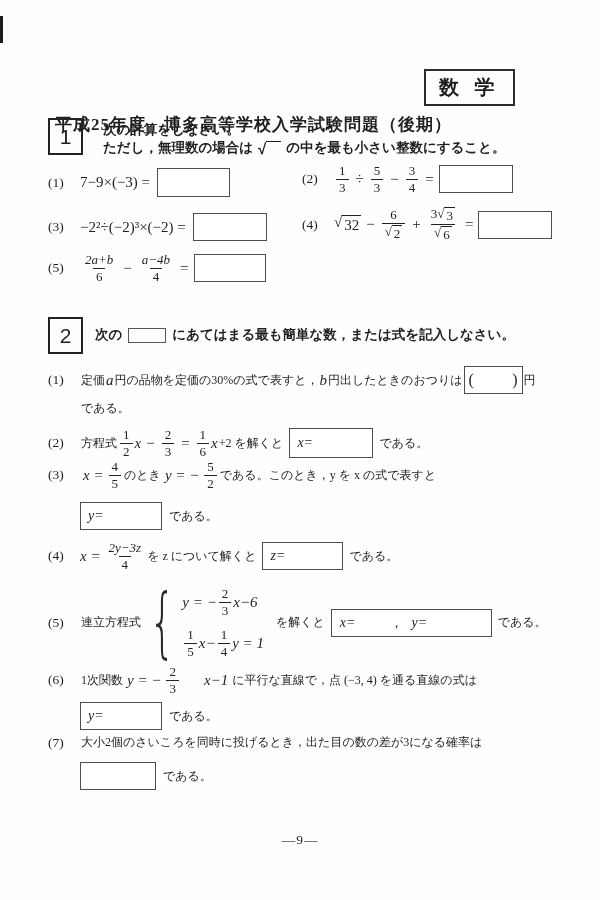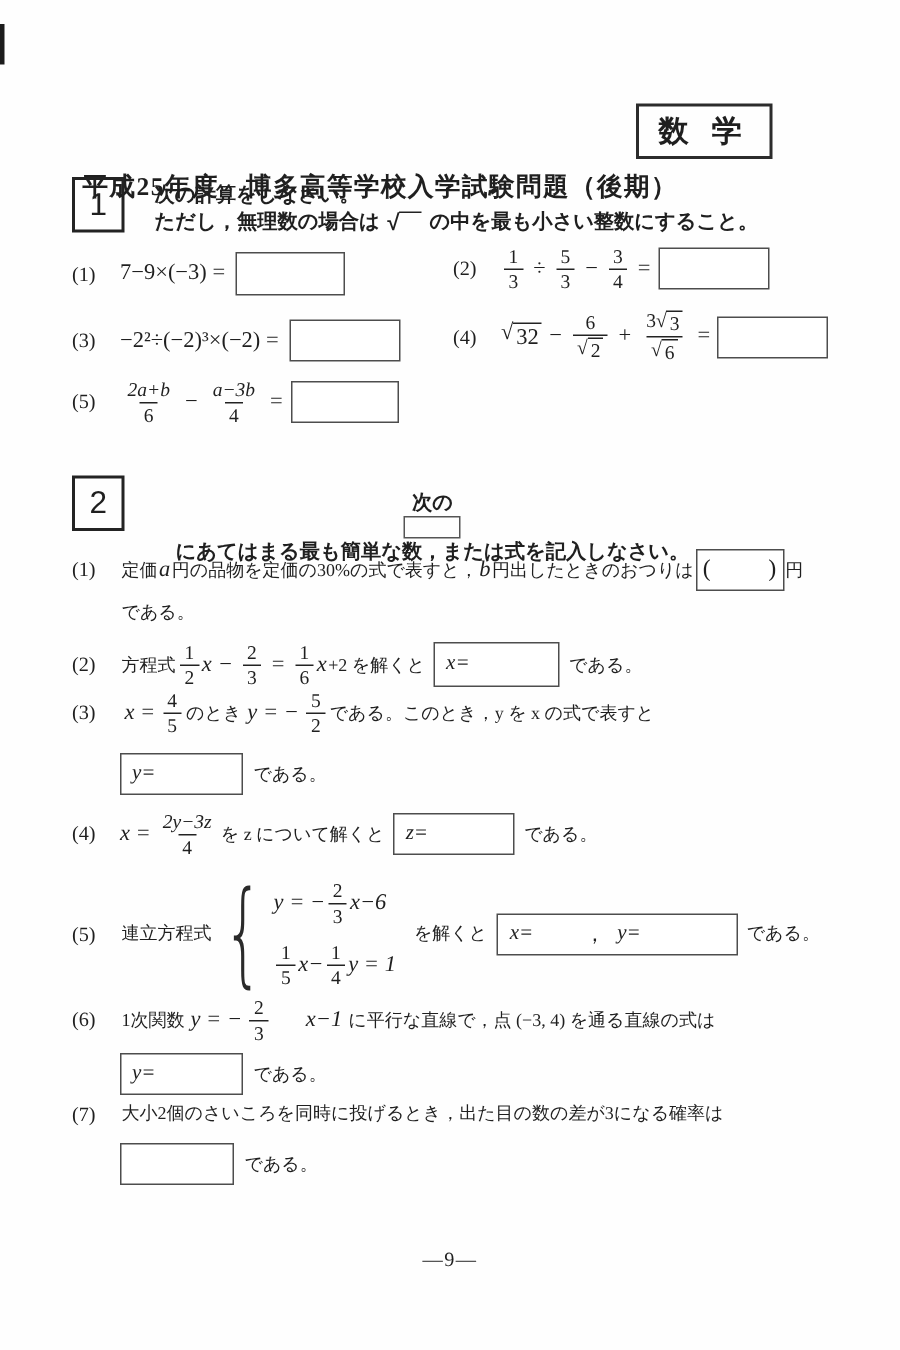--- a/index.html
+++ b/index.html
@@ -122,31 +122,31 @@
   </div>
 
   <div class="row" style="left:48px;top:252px;">
     <span class="no">(5)</span>
     <span class="frac">
         <span class="num it">2a+b</span>
         <span class="den">6</span>
       </span>
     <span class="op">−</span>
     <span class="frac">
-        <span class="num it">a−3b</span>
+        <span class="num it">a−4b</span>
         <span class="den">4</span>
       </span>
     <span class="op">=</span>
     <span class="bx" style="width:70px;height:26px;"></span>
   </div>
 
   <div class="numbox" style="top:317px;">
     <span>2</span>
   </div>
-  <div class="row instr" style="left:117px;top:326px;flex-direction:column;">
+  <div class="row instr" style="left:95px;top:326px;">
     <span>次の</span>
     <span class="inline-blank"></span>
     <span>にあてはまる最も簡単な数，または式を記入しなさい。</span>
   </div>
 
   <div class="row" style="left:48px;top:366px;">
     <span class="no">(1)</span>
     <span class="jp">定価</span>
     <span class="it mx">a</span>
     <span class="jp">円の品物を定価の30%の式で表すと，</span>

